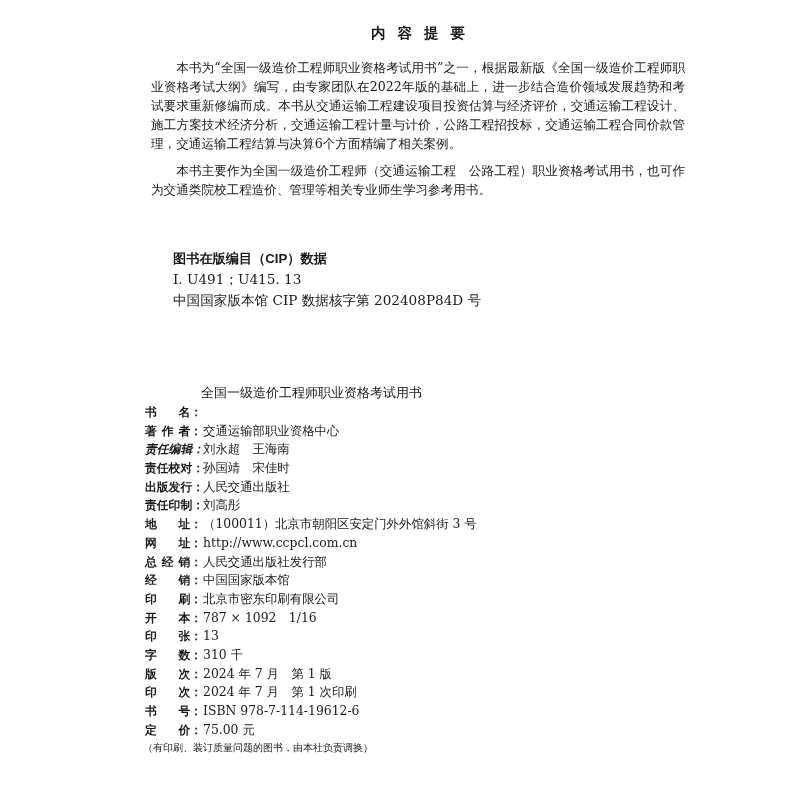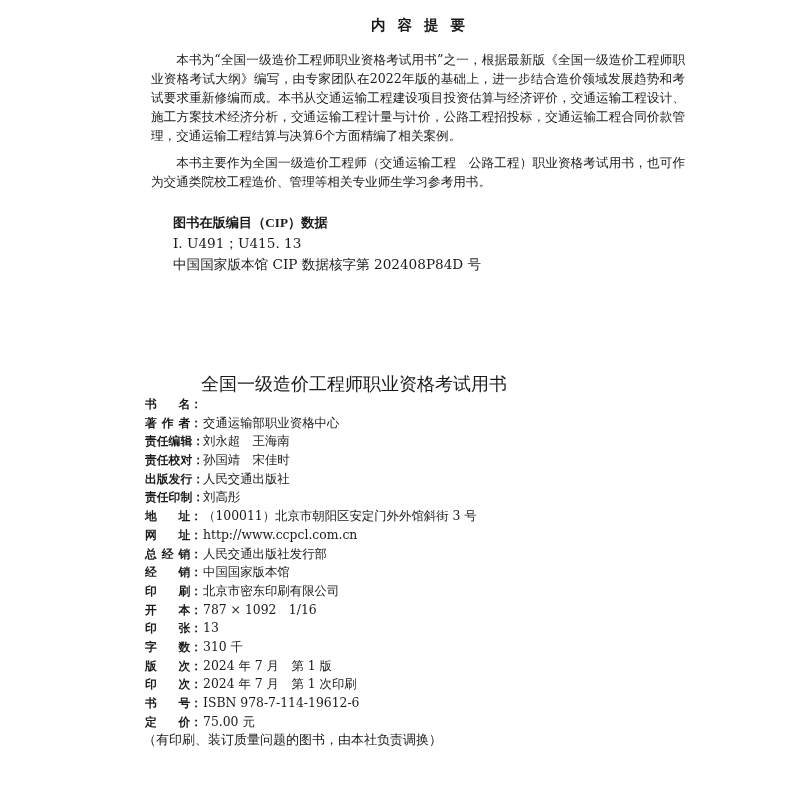--- a/index.html
+++ b/index.html
@@ -10,21 +10,21 @@
     body {
       width: 800px;
       height: 800px;
       position: relative;
       overflow: hidden;
       color: #1a1a1a;
       font-family: "DejaVu Serif", "Liberation Serif", serif;
     }
     .page {
       position: absolute;
-      left: 0; top: 0;
+      left: 0; top: 8px;
       width: 800px; height: 780px;
     }
     .summary-title {
       position: absolute;
       left: 143px;
       width: 550px;
       top: 15px;
       text-align: center;
       font-family: "DejaVu Sans", "Liberation Sans", sans-serif;
       font-weight: bold;
@@ -49,39 +49,39 @@
     }
     .cip {
       position: absolute;
       left: 145px;
       top: 212px;
       width: 340px;
       font-size: 13.6px;
       line-height: 21px;
     }
     .cip .cip-header {
-      font-family: Liberation Serif, serif;
+      font-family: Liberation Sans, sans-serif;
       font-weight: bold;
       padding-left: 28px;
       font-size: 13.2px;
+      margin-top: 28px;
     }
     .cip .cip-body {
       text-indent: 28px;
       text-align: justify;
     }
     .cip .cip-line {
       padding-left: 28px;
     }
     .series {
       position: absolute;
       left: 201px;
       top: 376px;
-      font-size: 18px;
+      font-size: 13px;
       line-height: 18px;
-      font-family: Liberation Mono, monospace;
     }
     .colophon {
       position: absolute;
       left: 145px;
       top: 395px;
       width: 500px;
     }
     .row {
       display: flex;
       height: 18.7px;
@@ -102,21 +102,21 @@
       padding-left: 1px;
     }
     .row .value.bold {
       font-family: "DejaVu Sans", "Liberation Sans", sans-serif;
       font-weight: bold;
       font-size: 11.8px;
     }
     .footnote {
       height: 18.7px;
       line-height: 18.7px;
-      font-size: 13px;
+      font-size: 10px;
       white-space: nowrap;
       margin-left: -2px;
     }
   </style>
 </head>
 <body>
 
 <div class="page">
 
   <div class="summary-title">内容提要</div>
@@ -144,21 +144,21 @@
         </div>
         <div class="row">
           <div class="label">
             <span>著</span>
             <span>作</span>
             <span>者：</span>
           </div>
           <div class="value">交通运输部职业资格中心</div>
         </div>
         <div class="row">
-          <div class="label" style="justify-content: flex-start;">
+          <div class="label" style="justify-content: flex-start; font-style: italic;">
             <span>责任编辑：</span>
           </div>
           <div class="value">刘永超　王海南</div>
         </div>
         <div class="row">
           <div class="label" style="justify-content: flex-start;">
             <span>责任校对：</span>
           </div>
           <div class="value">孙国靖　宋佳时</div>
         </div>

